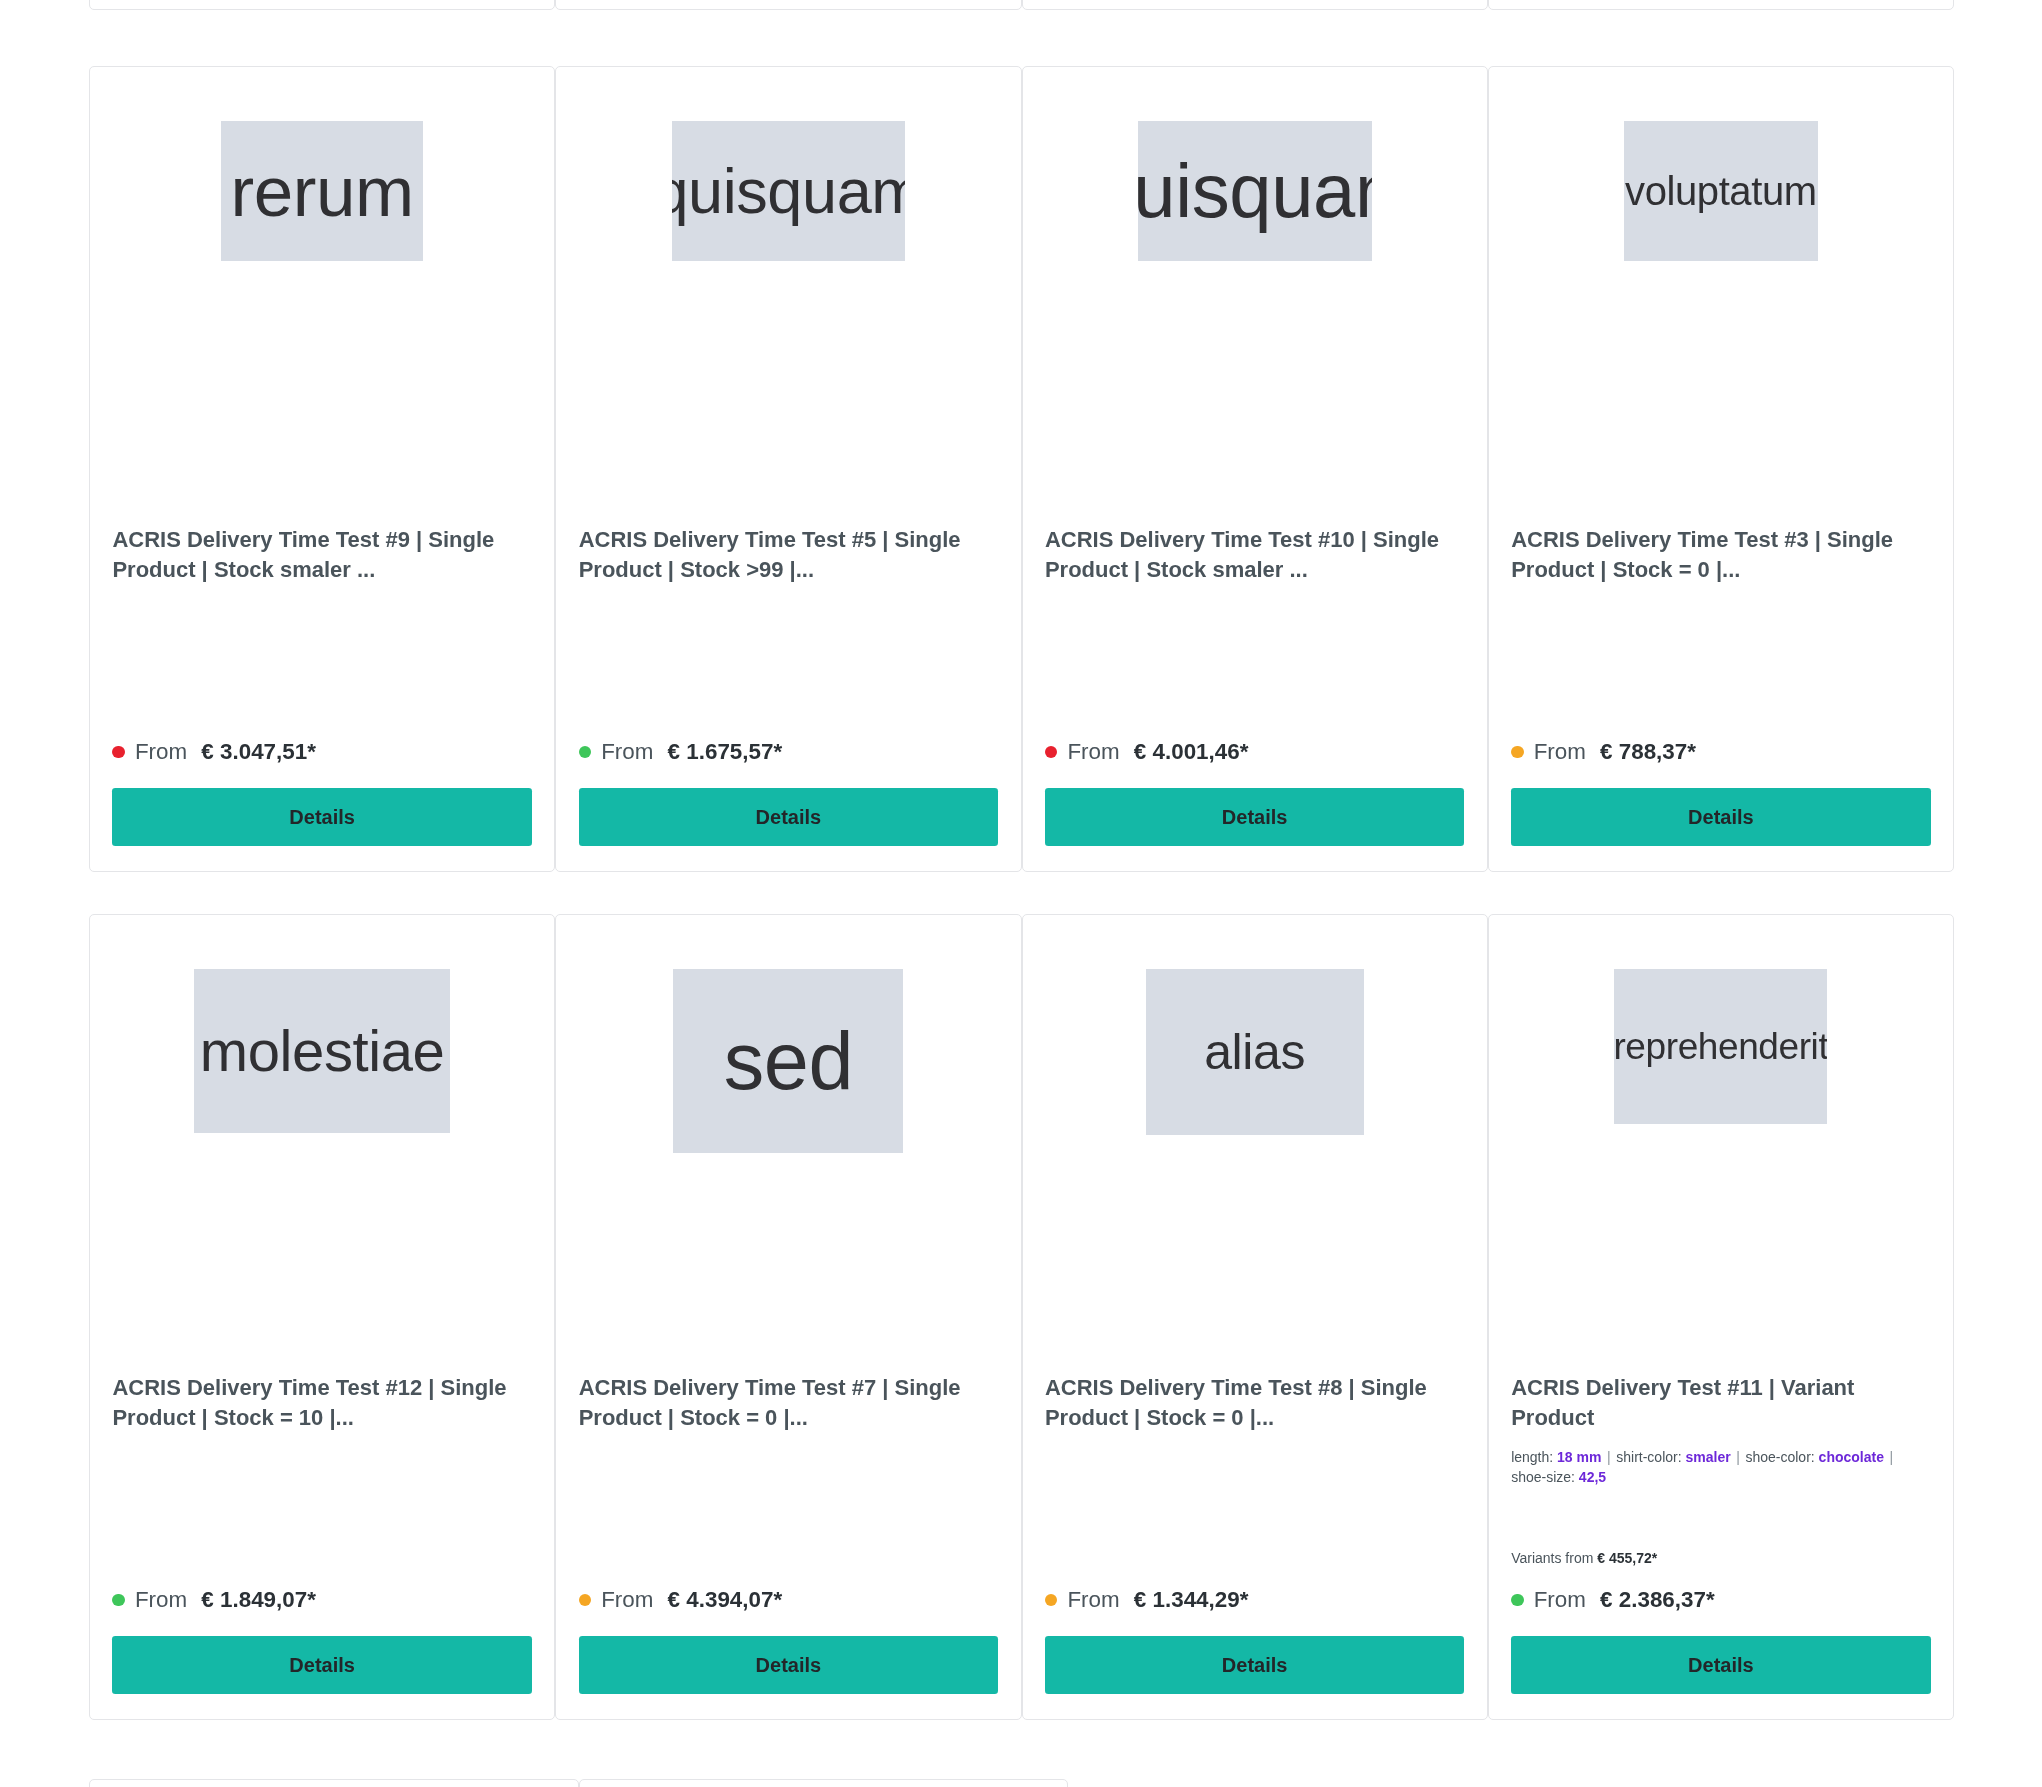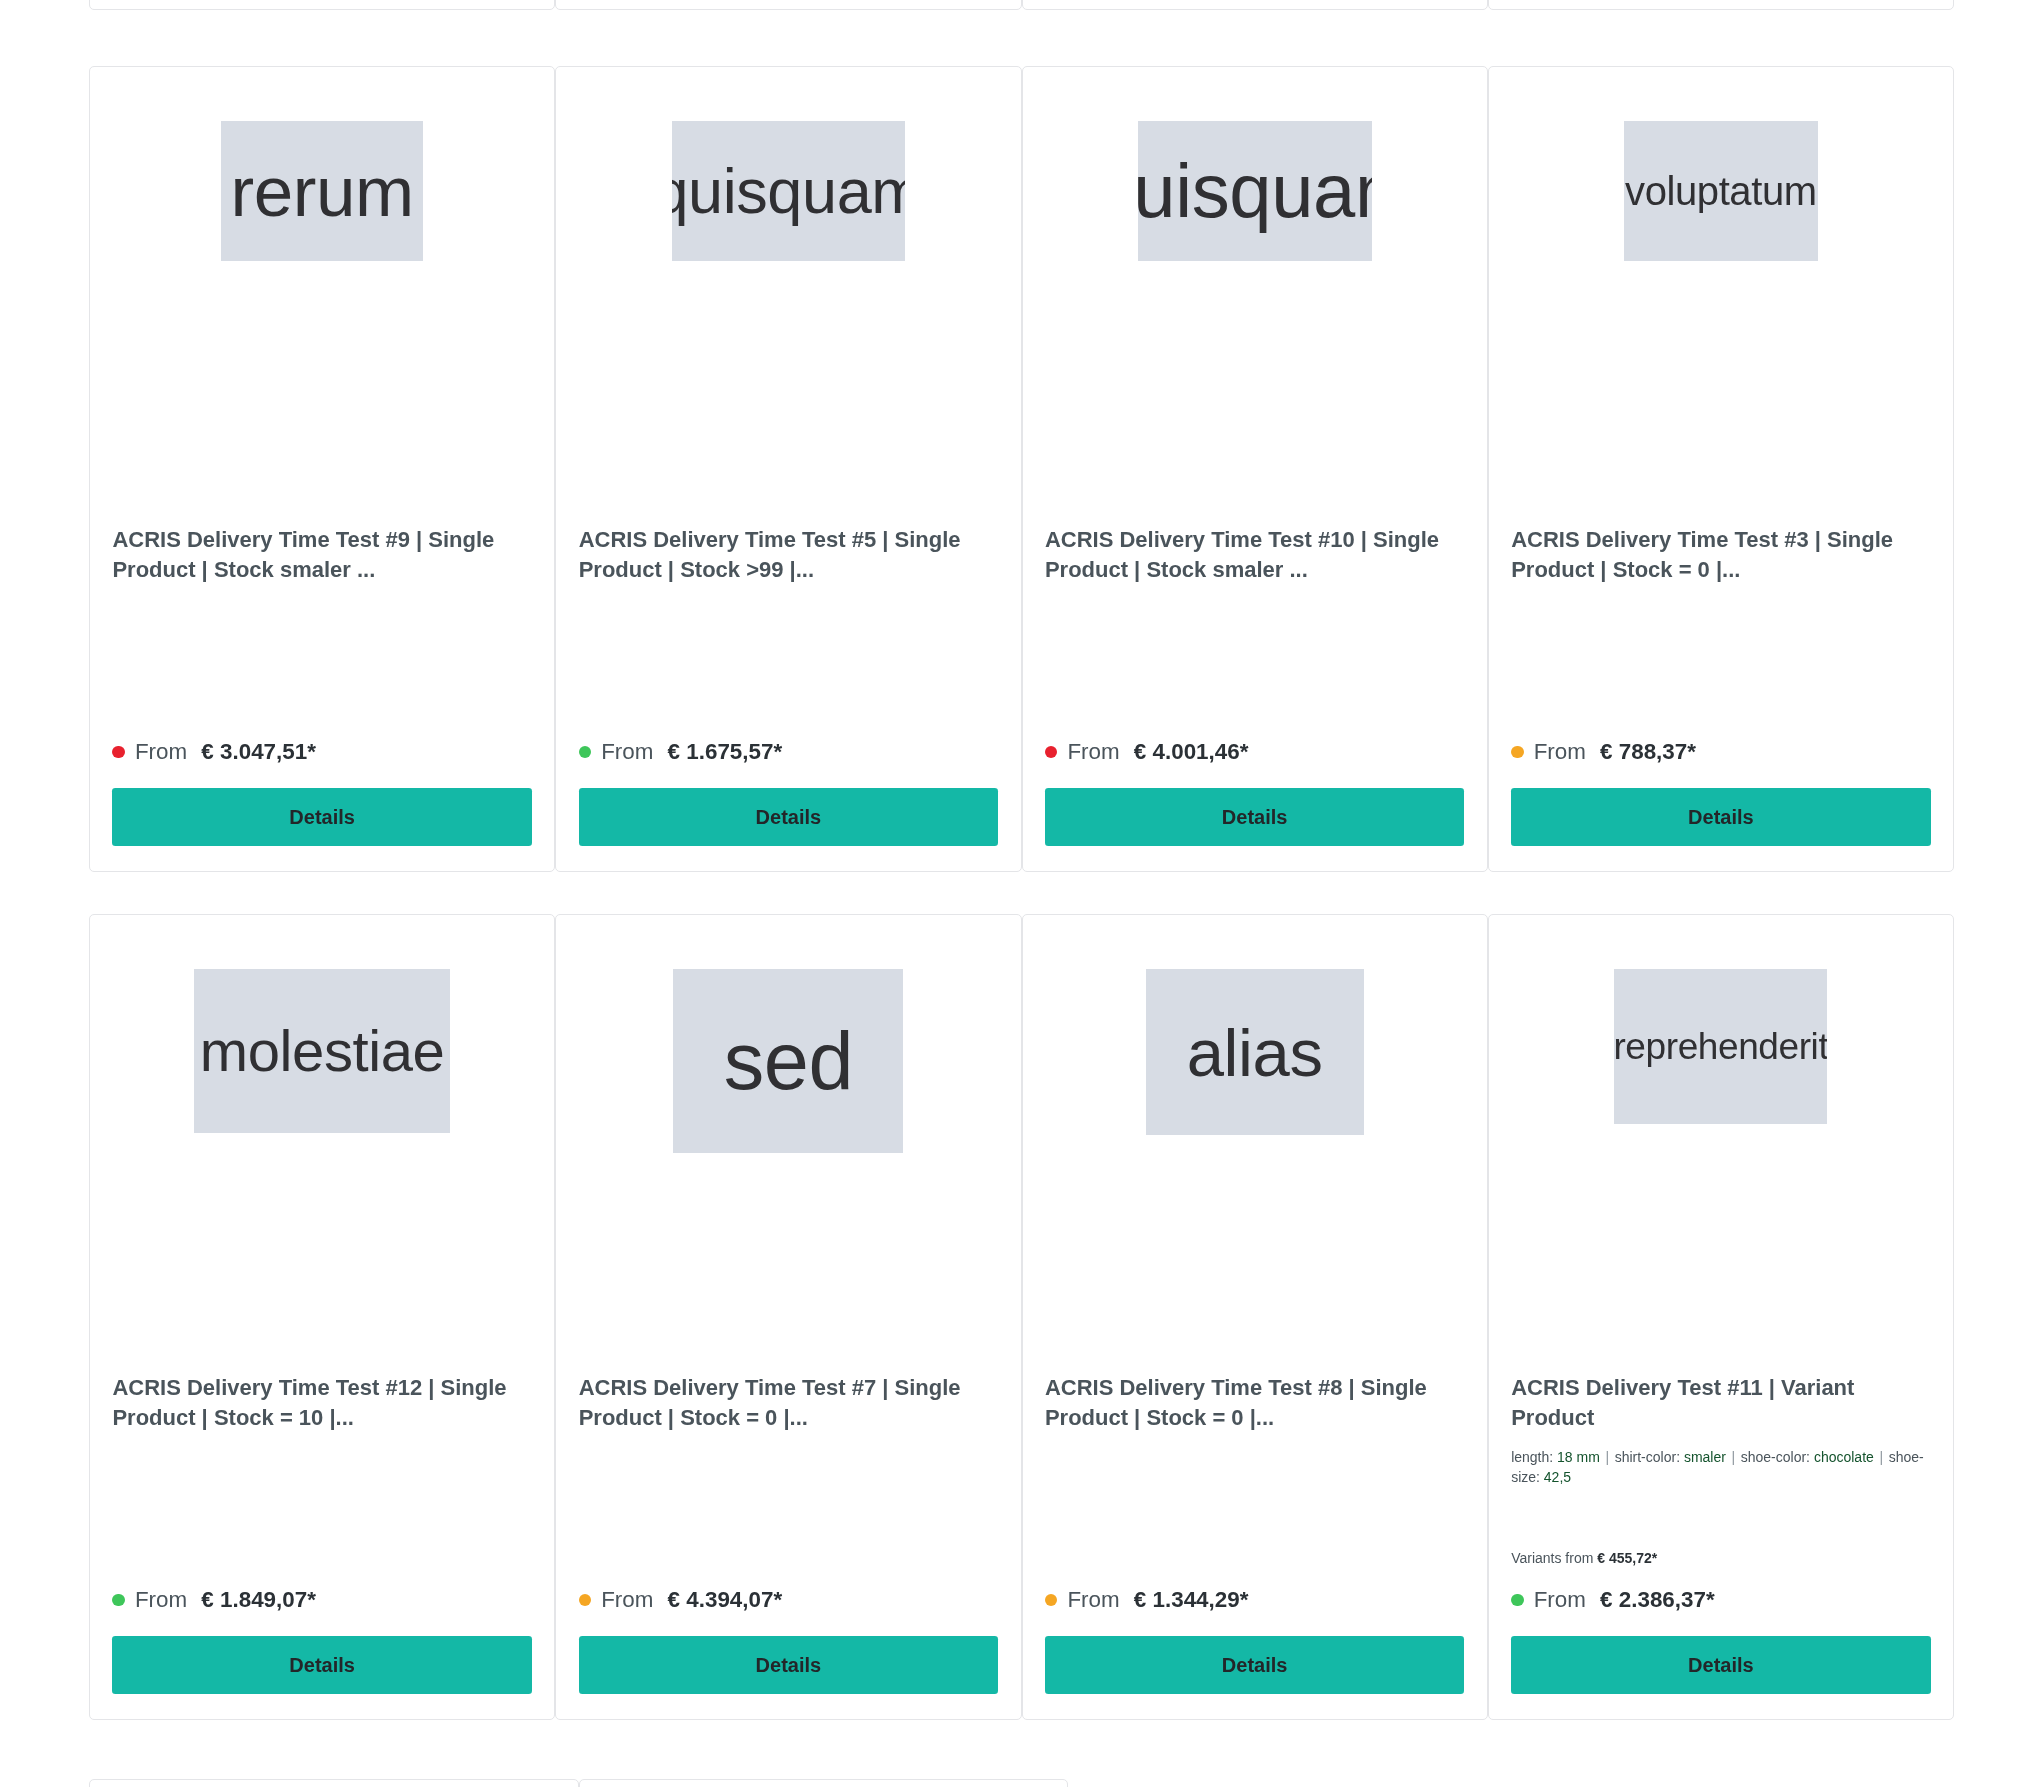--- a/index.html
+++ b/index.html
@@ -72,42 +72,42 @@
   .ph-b .img-box span { font-size: 63px; }
   .ph-c .img-box { width: 234px; height: 140px; }
   .ph-c .img-box span { font-size: 76px; }
   .ph-d .img-box { width: 194px; height: 140px; }
   .ph-d .img-box span { font-size: 40px; }
   .ph-e .img-box { width: 256px; height: 164px; text-align: right; }
   .ph-e .img-box span { font-size: 58px; }
   .ph-f .img-box { width: 230px; height: 184px; }
   .ph-f .img-box span { font-size: 81px; }
   .ph-g .img-box { width: 218px; height: 166px; }
-  .ph-g .img-box span { font-size: 67px; }
+  .ph-g .img-box span { font-size: 50px; }
   .ph-h .img-box { width: 213px; height: 155px; }
   .ph-h .img-box span { font-size: 37px; }
 
   .card-title {
     font-size: 22px;
     line-height: 1.38;
     font-weight: 700;
     color: #4a545b;
     margin-top: 3.3px;
     max-height: 63px;
     overflow: hidden;
   }
 
   .variant-props {
     margin-top: 13.3px;
     font-size: 14px;
     line-height: 1.45;
     color: #4a545b;
     font-weight: 400;
   }
-  .variant-props b { font-weight: 400; color: #14532d; }
+  .variant-props b { font-weight: 700; color: #6d28d9; }
   .variant-props .sep { color: #8d969d; padding: 0 1.7px; }
 
   .spacer { flex: 1 1 auto; }
 
   .variants-from {
     font-size: 14px;
     color: #4a545b;
     margin-bottom: 21.6px;
   }
   .variants-from b { color: #2b3136; font-weight: 700; }

